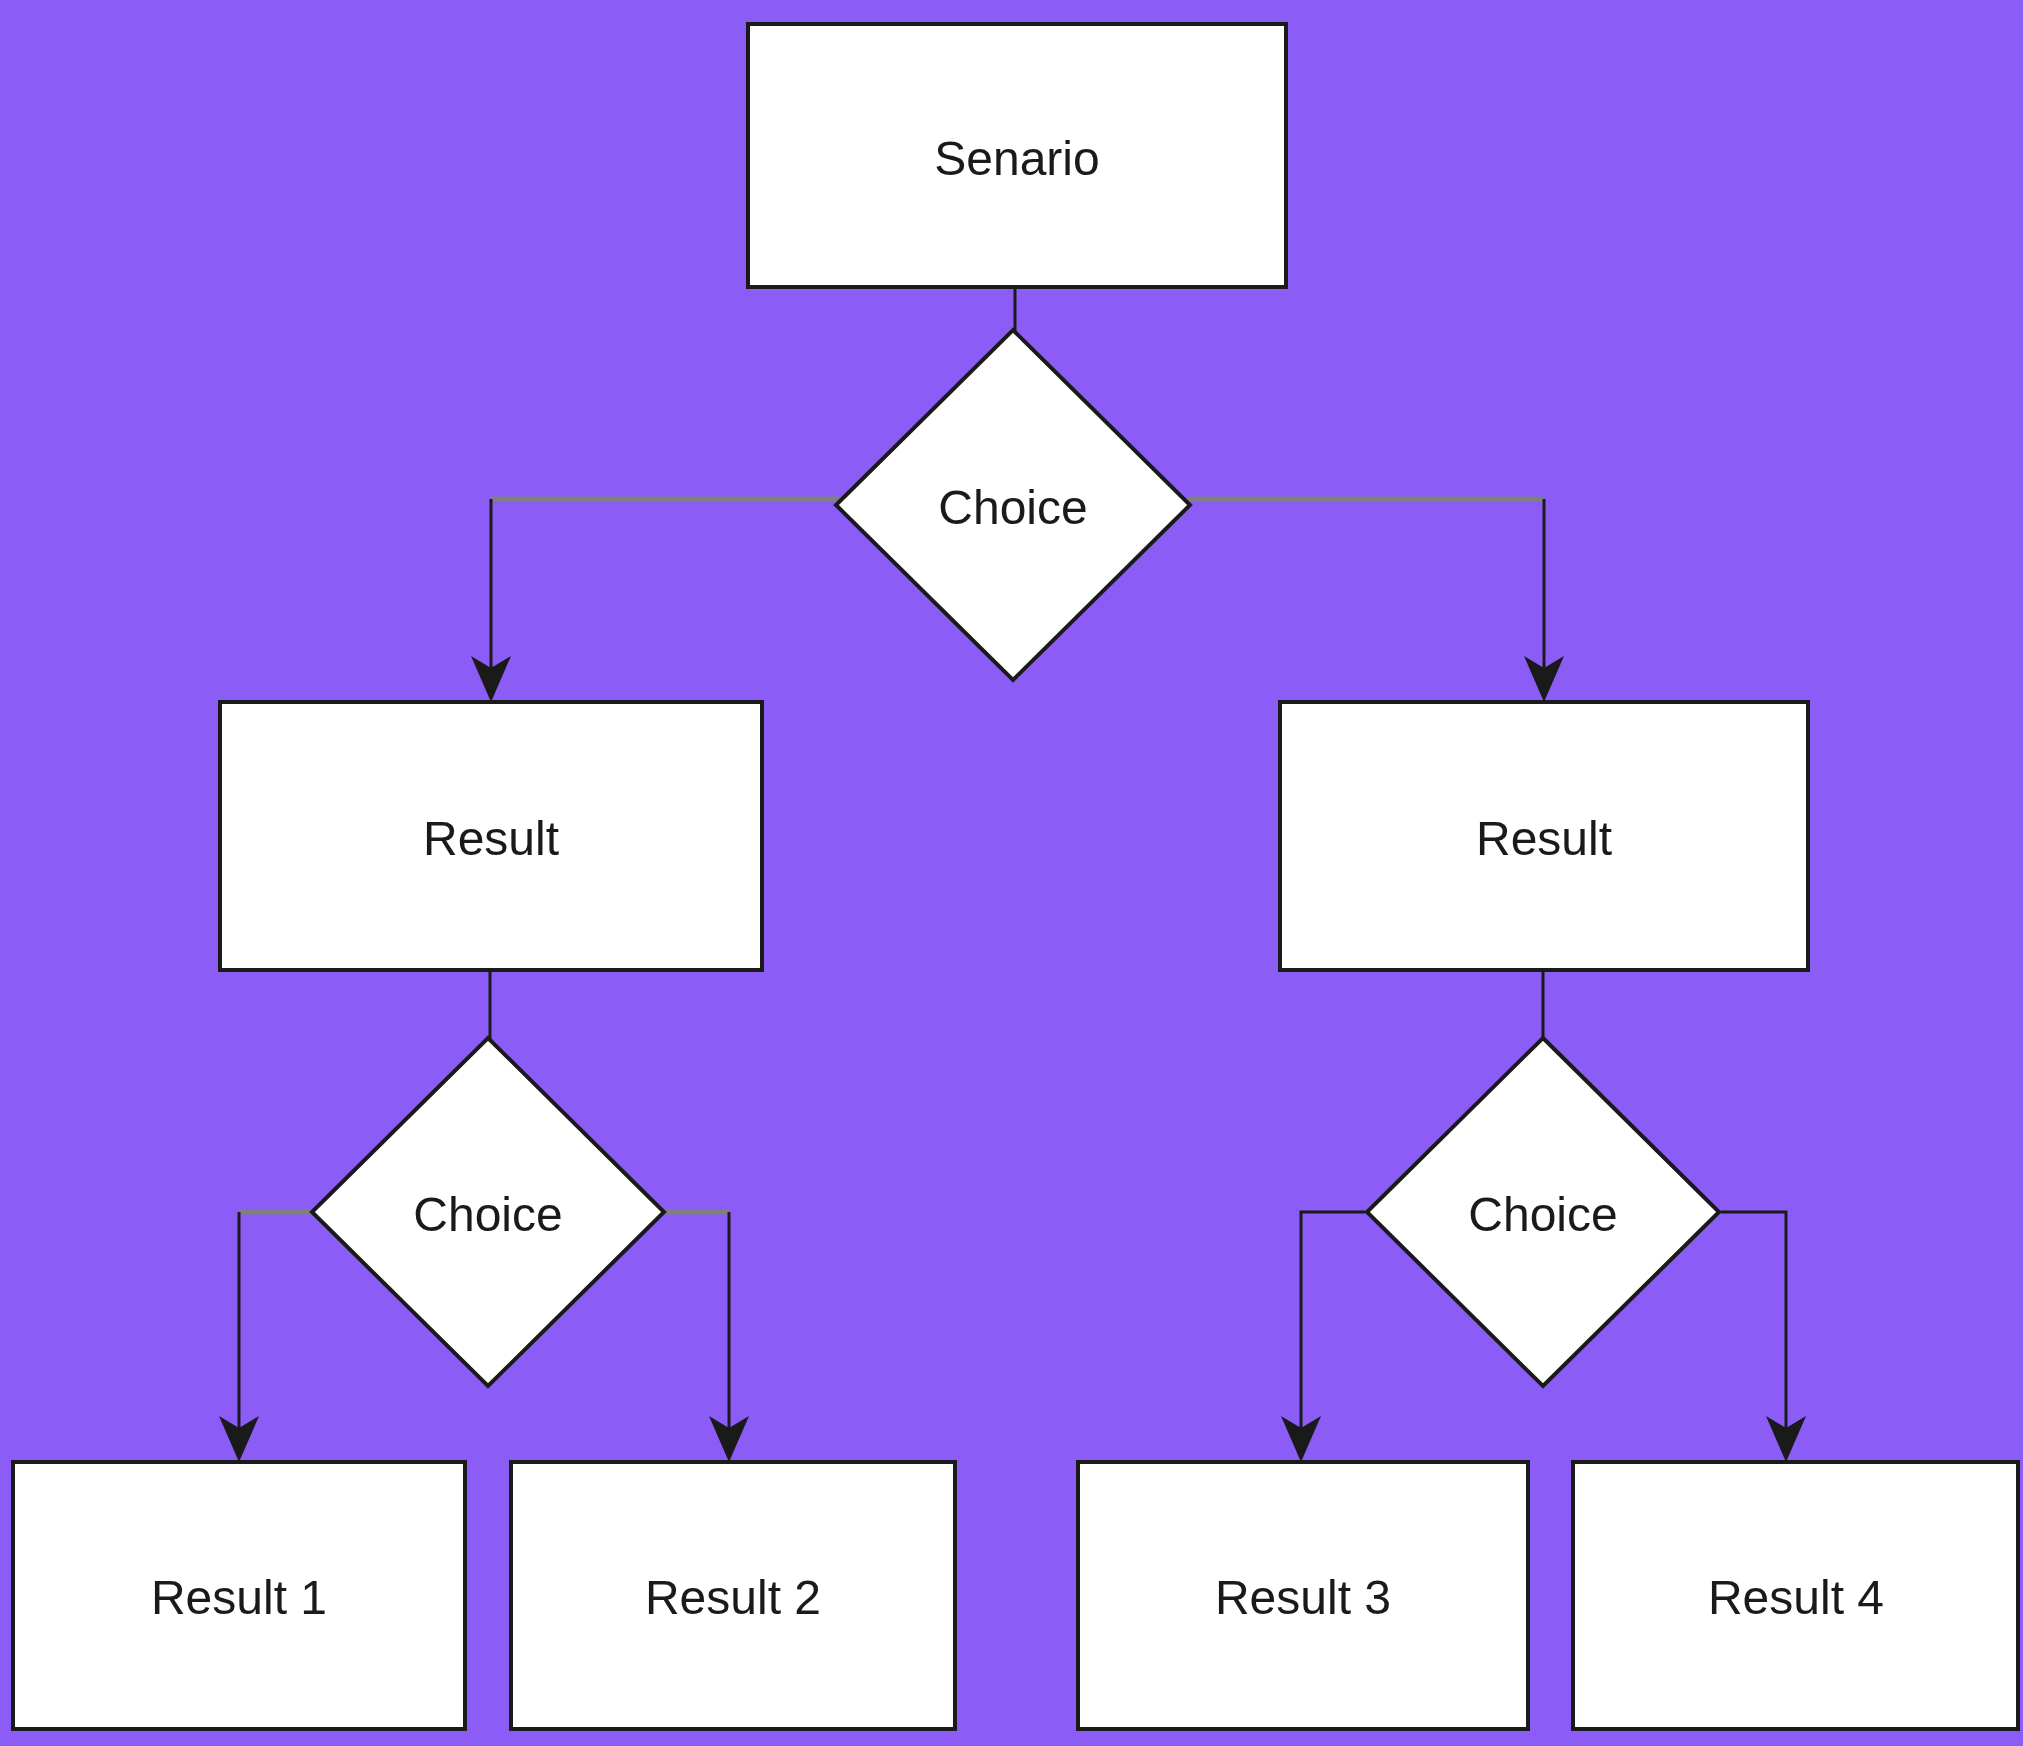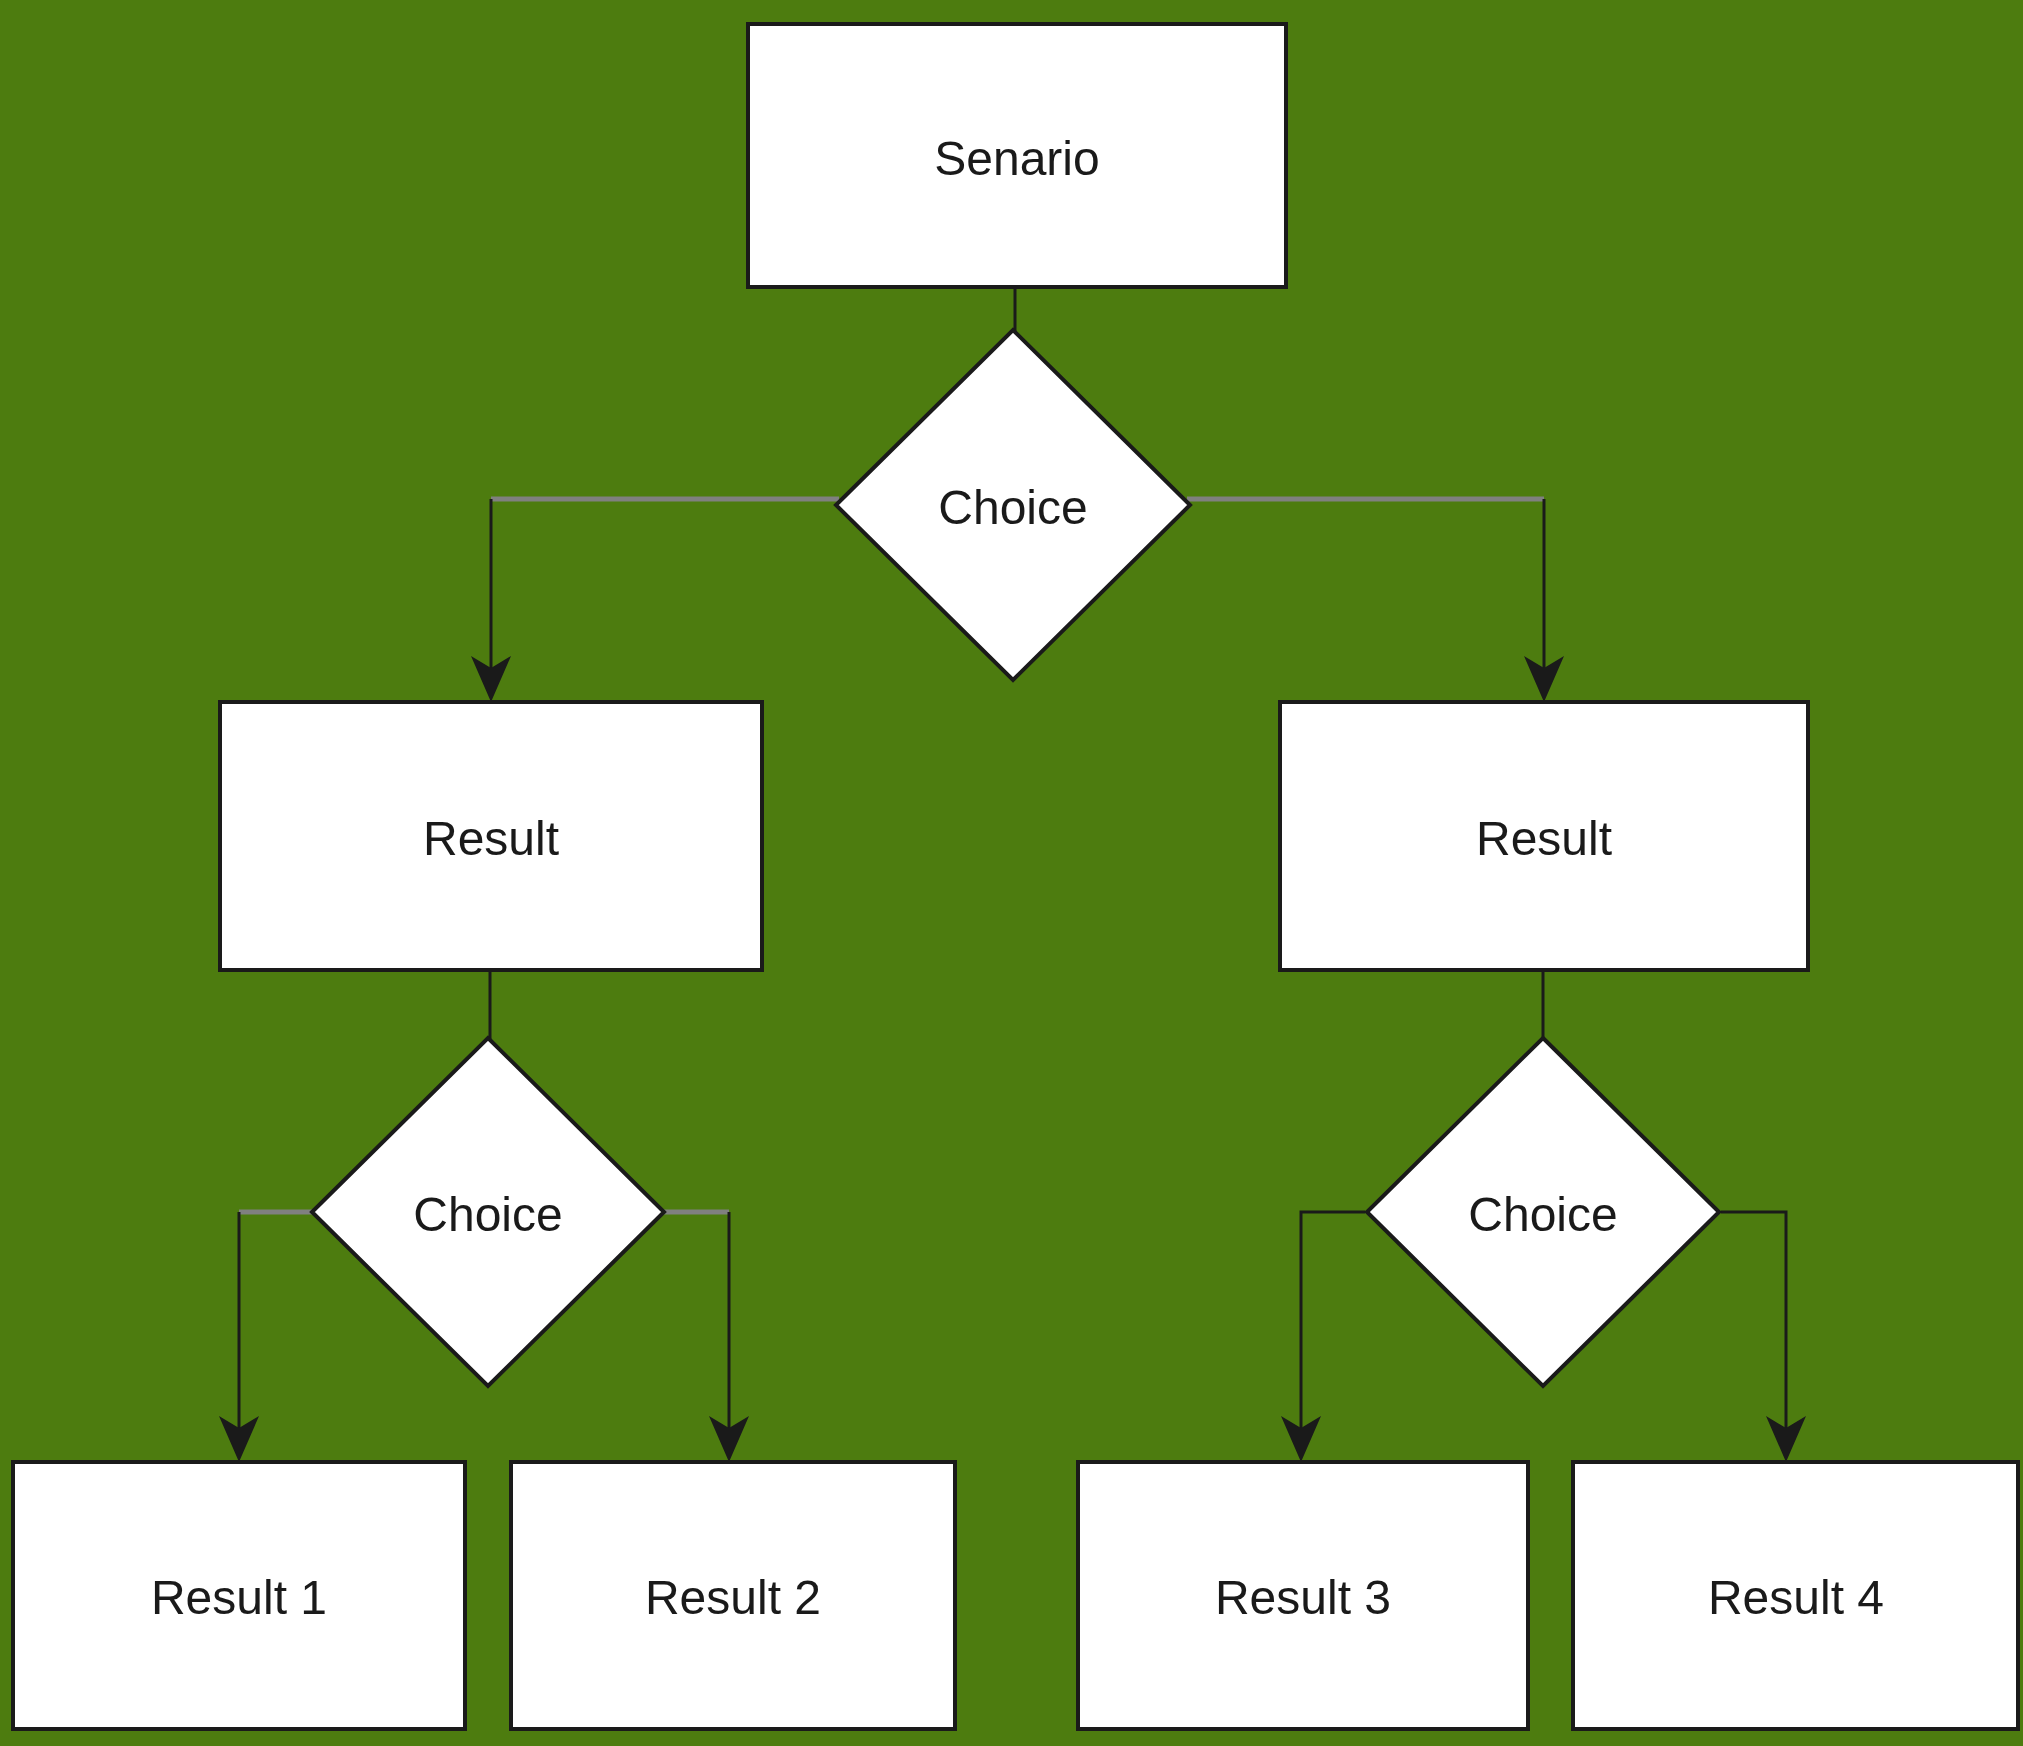--- a/index.html
+++ b/index.html
@@ -1,20 +1,20 @@
 <!DOCTYPE html>
 <html><head>
 <meta charset="utf-8">
 <style>
   html, body { margin: 0; padding: 0; background: #ffffff; }
   .stage {
     position: relative;
     width: 2023px;
     height: 1746px;
-    background: #4d7c0f;
+    background: #8b5cf6;
     overflow: hidden;
   }
   svg { display: block; }
   .shape {
     fill: #ffffff;
     stroke: #1a1a1a;
     stroke-width: 4;
   }
   .lbl {
     font-family: "Liberation Sans", sans-serif;

